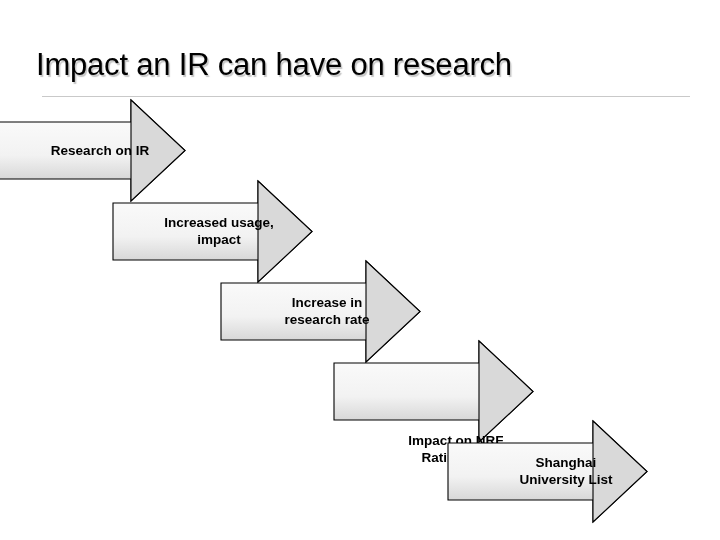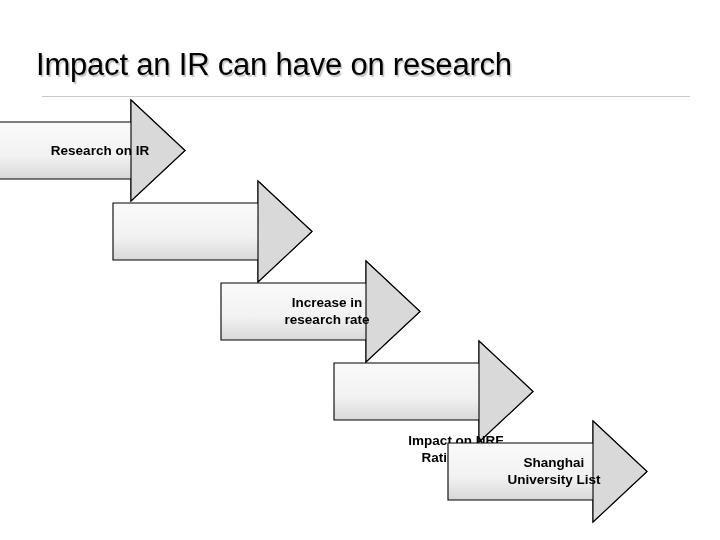--- a/index.html
+++ b/index.html
@@ -93,20 +93,22 @@
       <defs>
         <linearGradient id="g2" x1="0" y1="0" x2="0" y2="1">
           <stop offset="0%" stop-color="#ffffff"></stop>
           <stop offset="55%" stop-color="#f2f2f2"></stop>
           <stop offset="100%" stop-color="#bfbfbf"></stop>
         </linearGradient>
       </defs>
       <polygon points="0,22 145,22 145,0 199,50.5 145,101 145,79 0,79" fill="url(#g2)" stroke="#000000" stroke-width="1.1"></polygon>
       <polygon points="145,0 199,50.5 145,101 145,79 145,22" fill="#d9d9d9" stroke="#000000" stroke-width="1.1"></polygon>
     </svg>
+    <div class="arrow-label" style="top:33px; padding-left:6px; padding-right:55px;">Increased usage,
+impact</div>
   </div>
 
   <div class="arrow" style="left:221px; top:261px; width:200px; height:101px;">
     <svg width="200" height="101" viewBox="0 0 200 101">
       <defs>
         <linearGradient id="g3" x1="0" y1="0" x2="0" y2="1">
           <stop offset="0%" stop-color="#ffffff"></stop>
           <stop offset="55%" stop-color="#f2f2f2"></stop>
           <stop offset="100%" stop-color="#bfbfbf"></stop>
         </linearGradient>
@@ -139,17 +141,17 @@
       <defs>
         <linearGradient id="g5" x1="0" y1="0" x2="0" y2="1">
           <stop offset="0%" stop-color="#ffffff"></stop>
           <stop offset="55%" stop-color="#f2f2f2"></stop>
           <stop offset="100%" stop-color="#bfbfbf"></stop>
         </linearGradient>
       </defs>
       <polygon points="0,22 145,22 145,0 199,50.5 145,101 145,79 0,79" fill="url(#g5)" stroke="#000000" stroke-width="1.1"></polygon>
       <polygon points="145,0 199,50.5 145,101 145,79 145,22" fill="#d9d9d9" stroke="#000000" stroke-width="1.1"></polygon>
     </svg>
-    <div class="arrow-label" style="top:33px; padding-left:6px; padding-right:55px;">Shanghai
+    <div class="arrow-label" style="top:33px; padding-left:18px; padding-right:55px;">Shanghai
 University List</div>
   </div>
 
 </div>
 
 </body></html>

